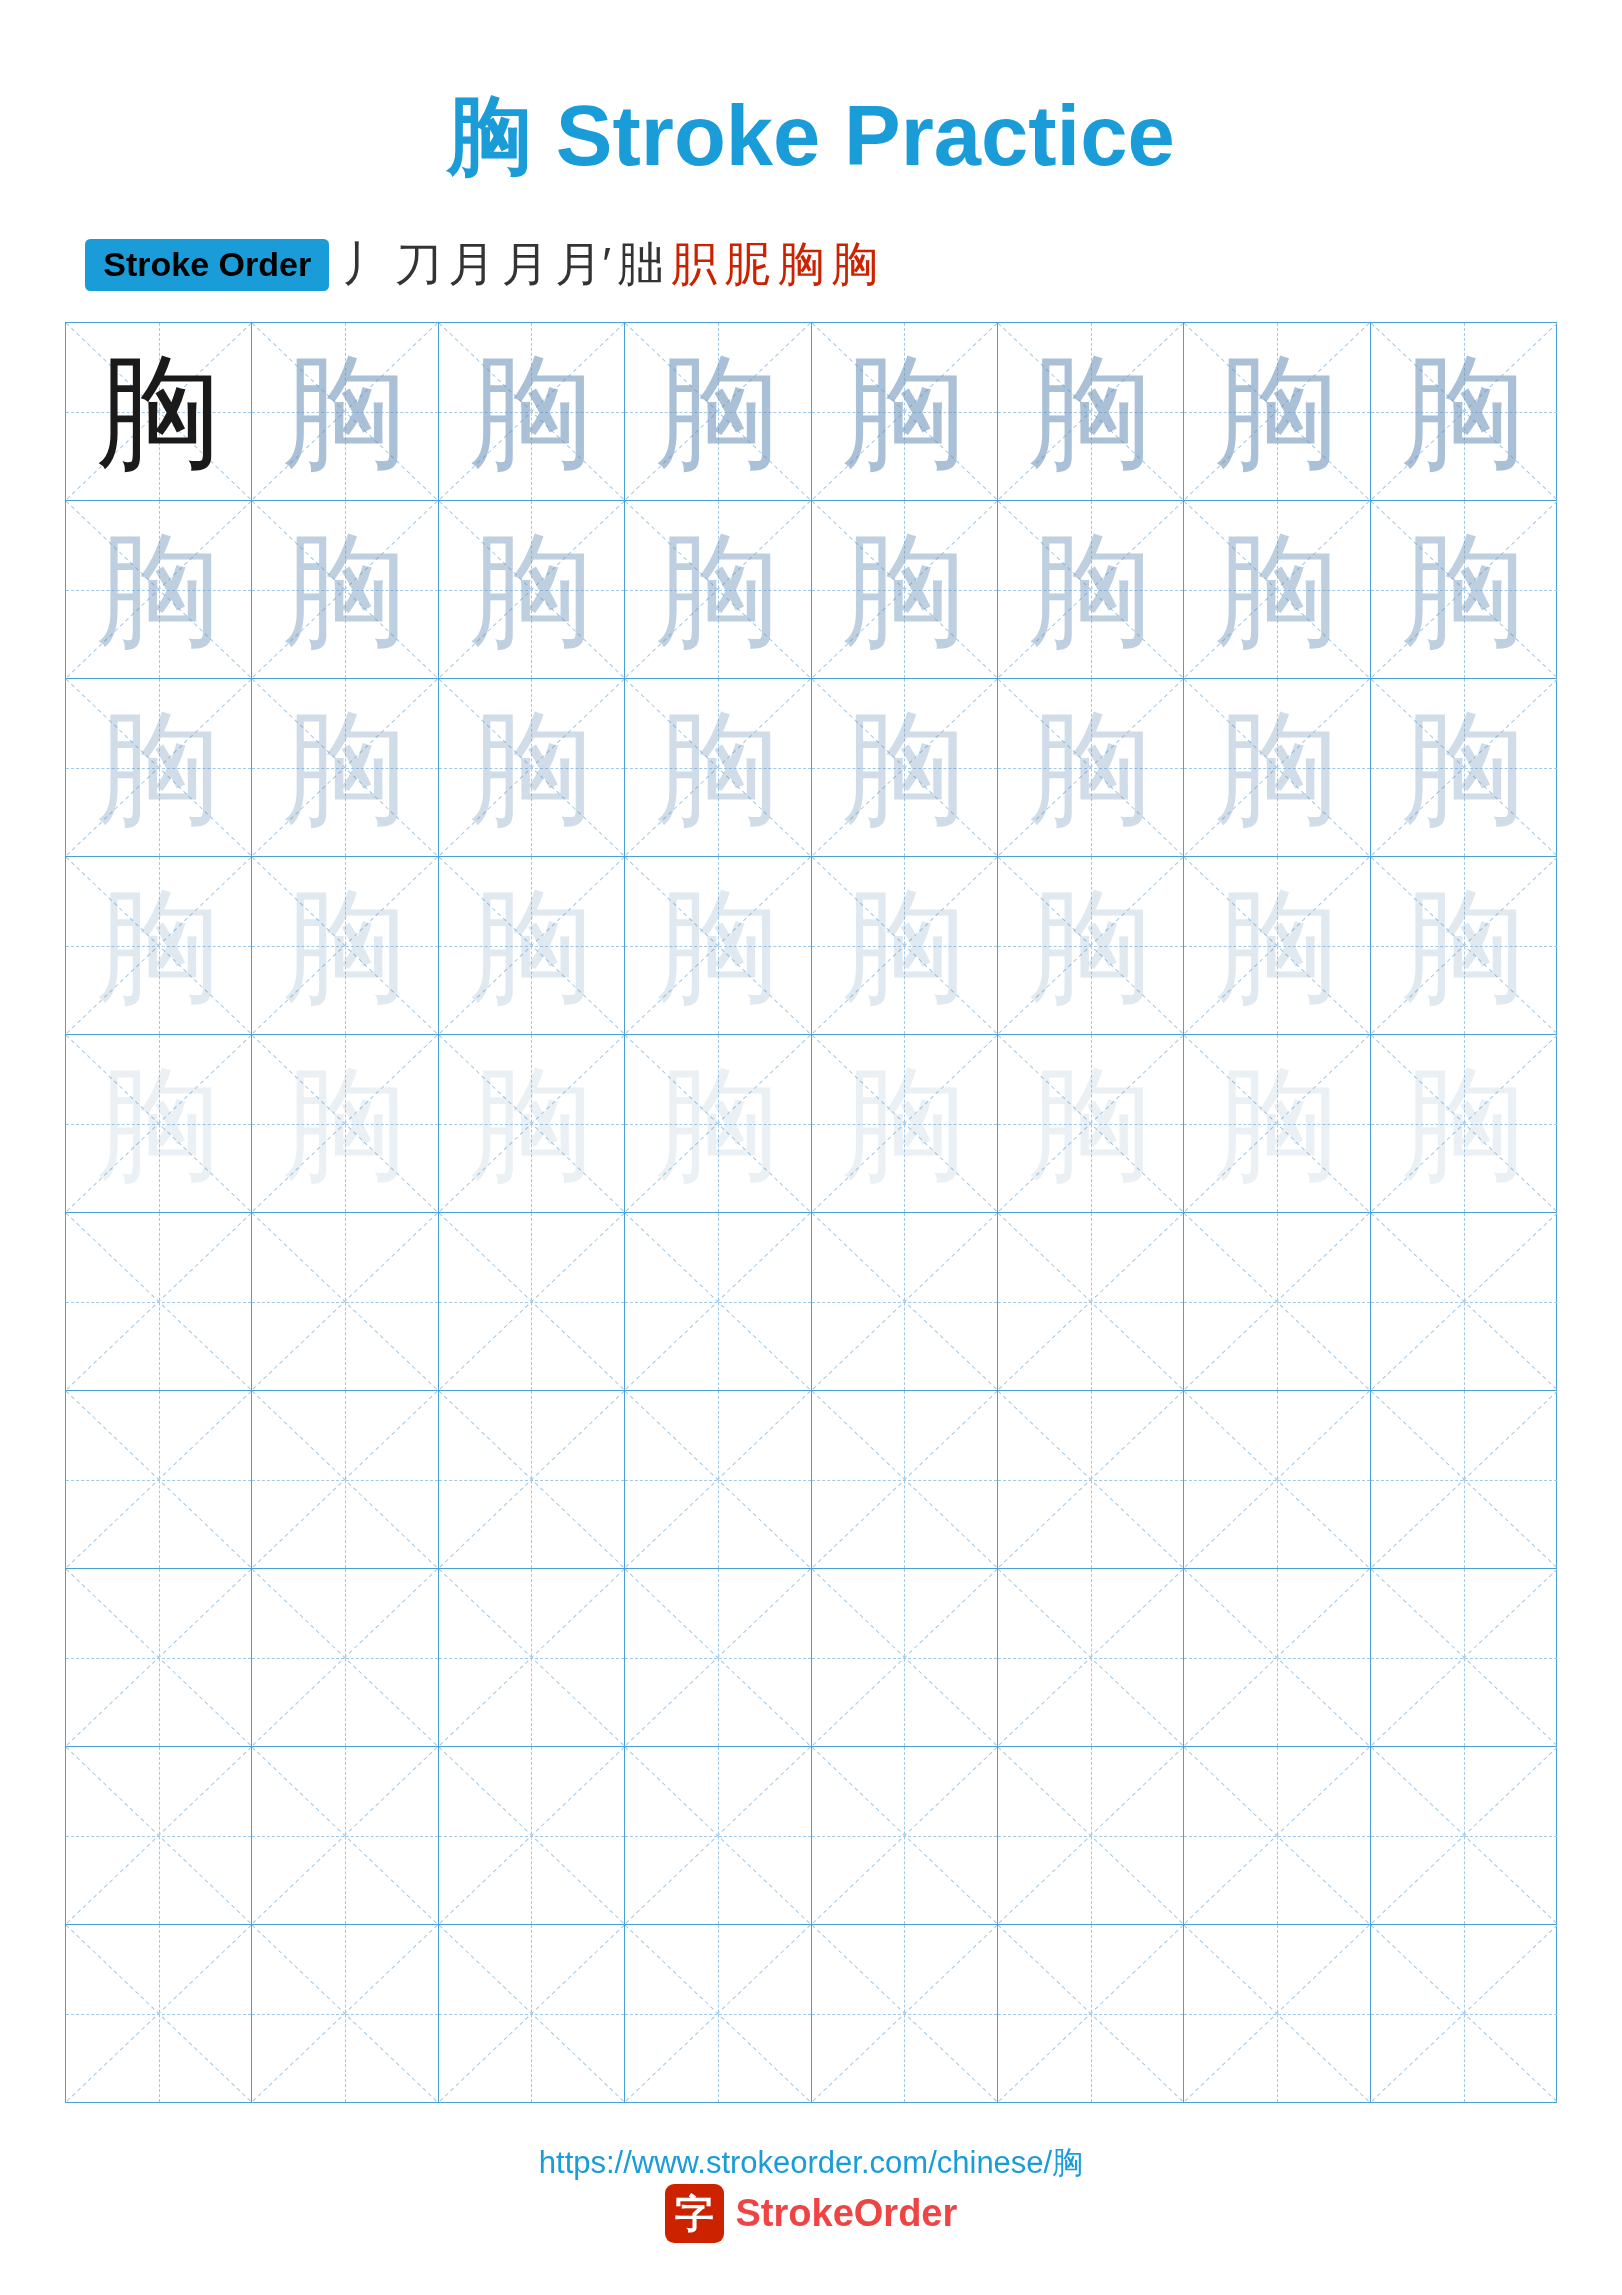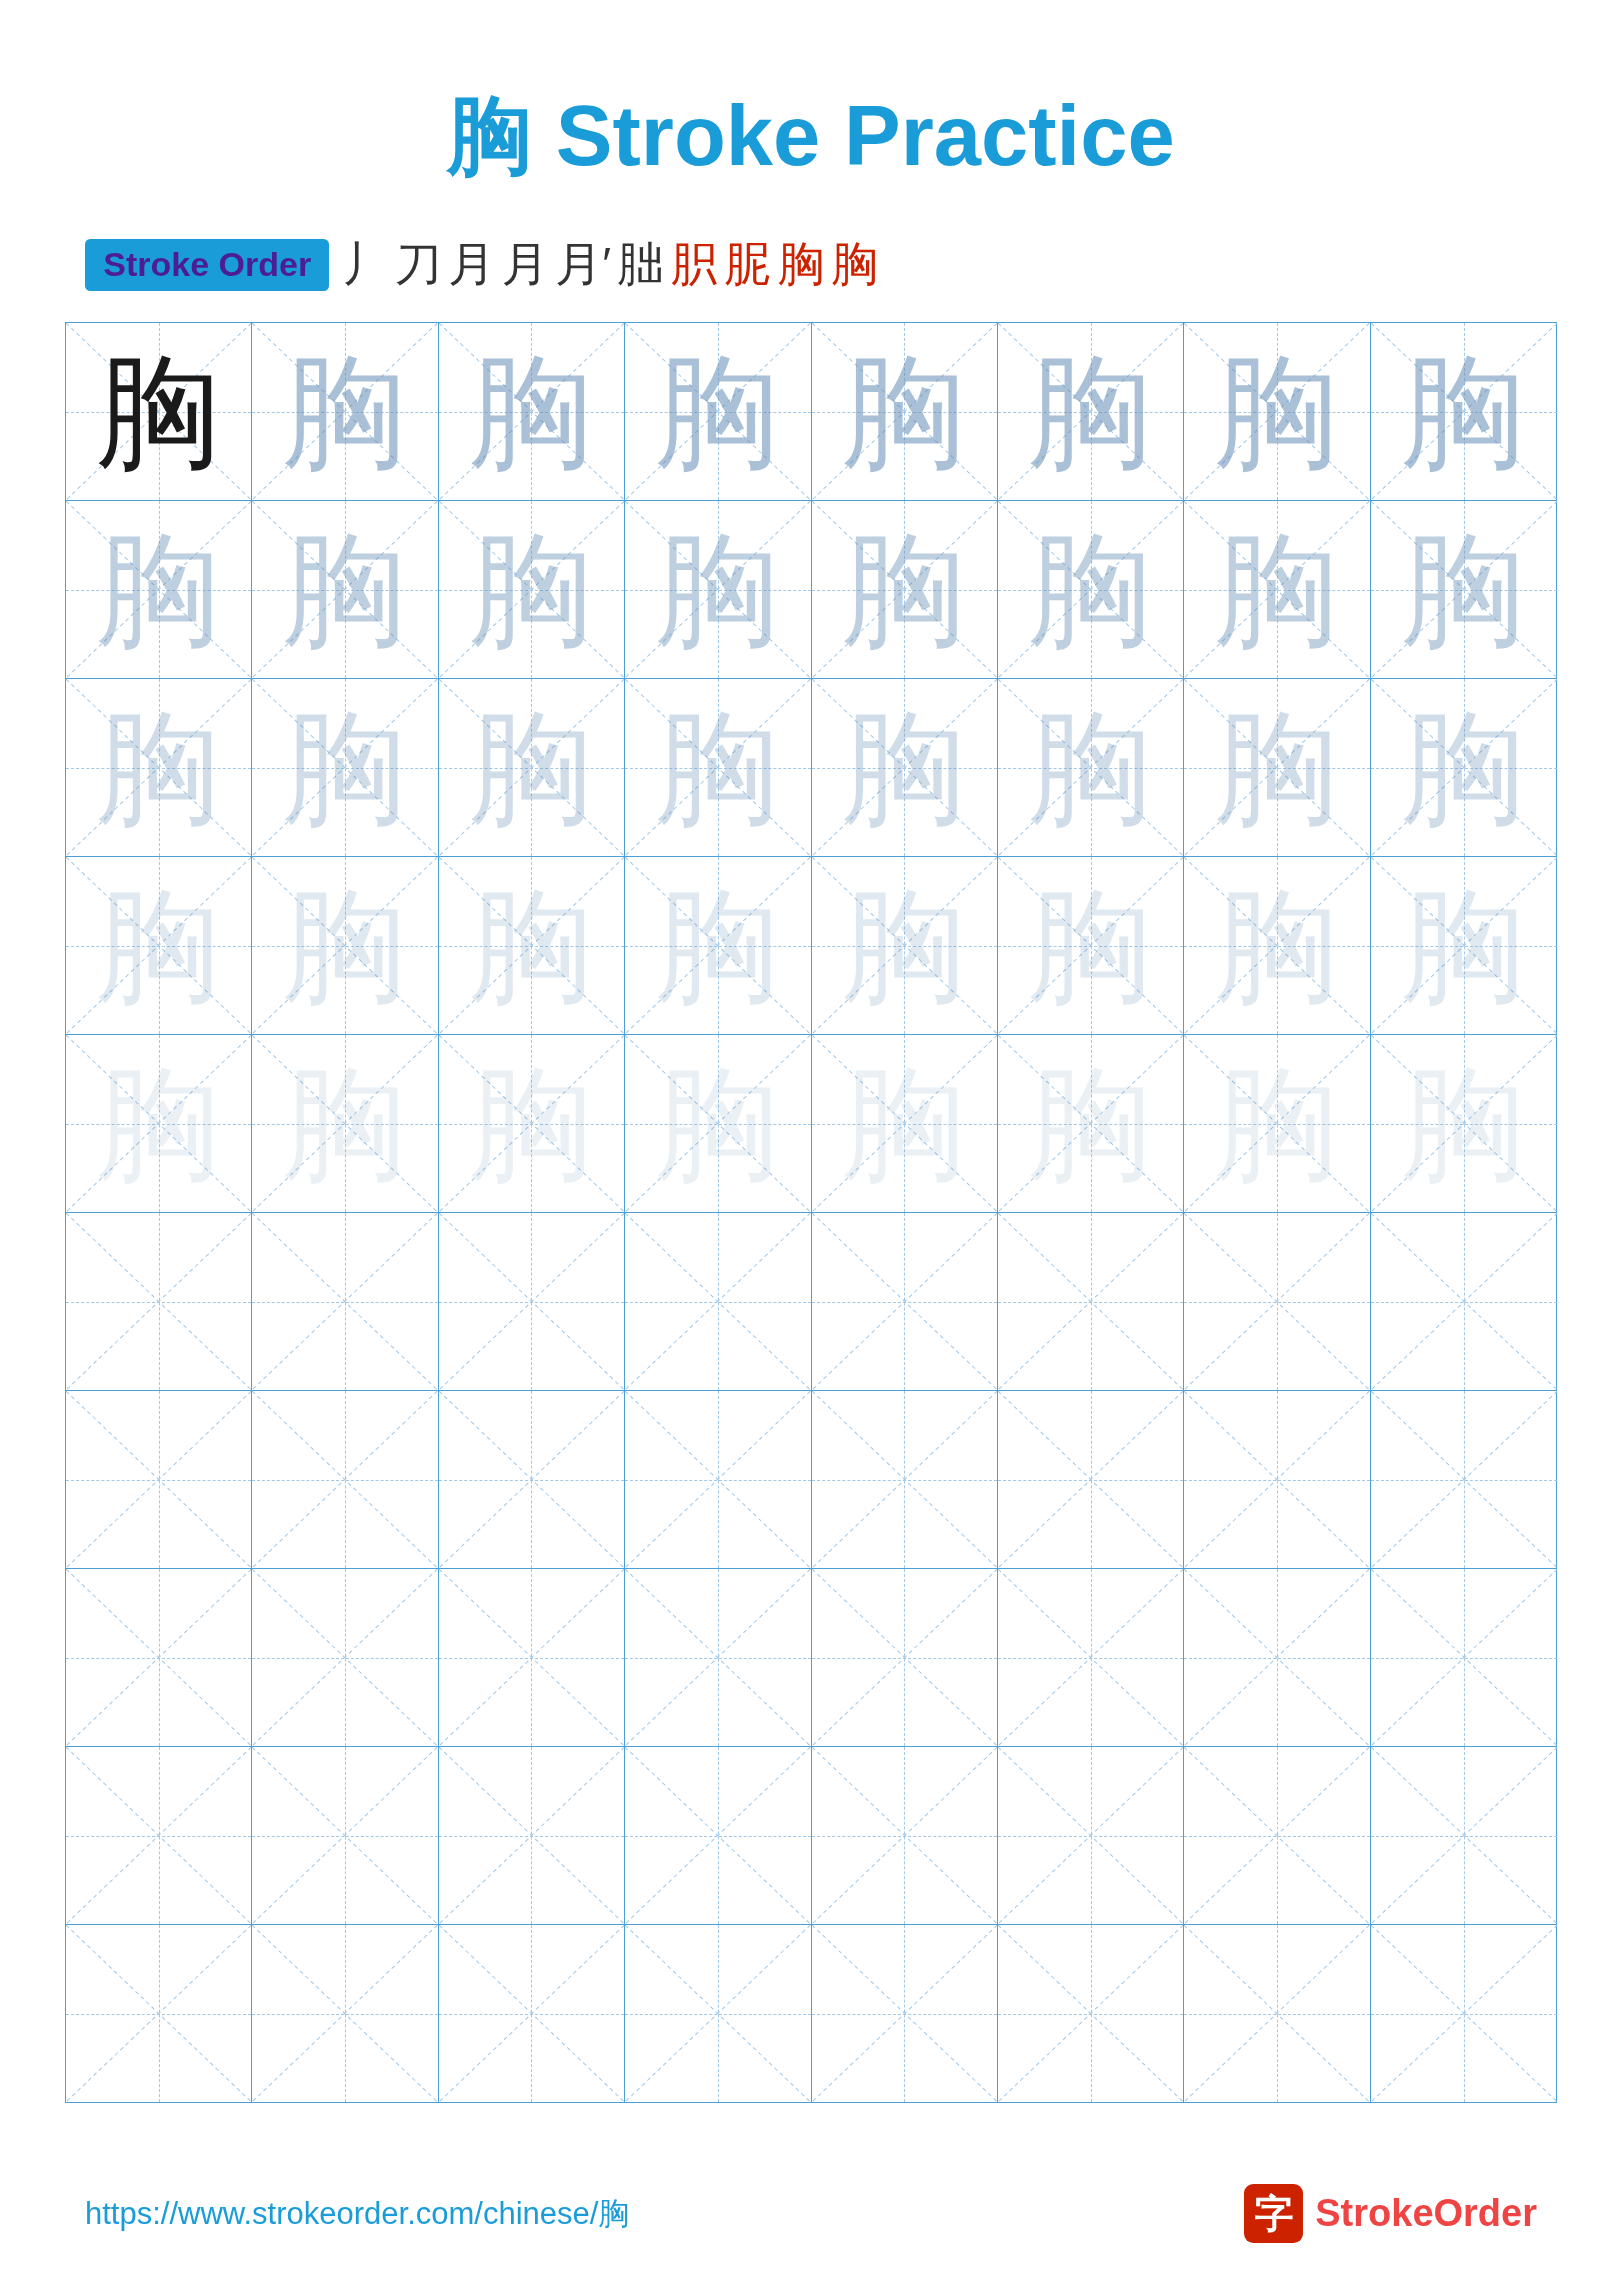--- a/index.html
+++ b/index.html
@@ -28,21 +28,21 @@
     
     .stroke-order-row {
       display: flex;
       align-items: center;
       padding-left: 85px;
       margin-bottom: 26px;
       gap: 11.8px;
     }
     .stroke-order-badge {
       background: #1a9cd8;
-      color: #4c1d95;
+      color: #000000;
       font-size: 34px;
       font-weight: bold;
       padding: 6.5px 18.3px;
       border-radius: 5.2px;
       white-space: nowrap;
     }
     .stroke-chars {
       display: flex;
       align-items: center;
       gap: 6.5px;
@@ -129,20 +129,21 @@
     
     .footer {
       position: absolute;
       bottom: 52px;
       left: 0;
       right: 0;
       display: flex;
       align-items: center;
       justify-content: space-between;
       padding: 0 85px;
+      flex-direction: column;
     }
     .footer-url {
       color: #1a9cd8;
       font-size: 31px;
     }
     .footer-brand {
       display: flex;
       align-items: center;
       gap: 11.8px;
     }

